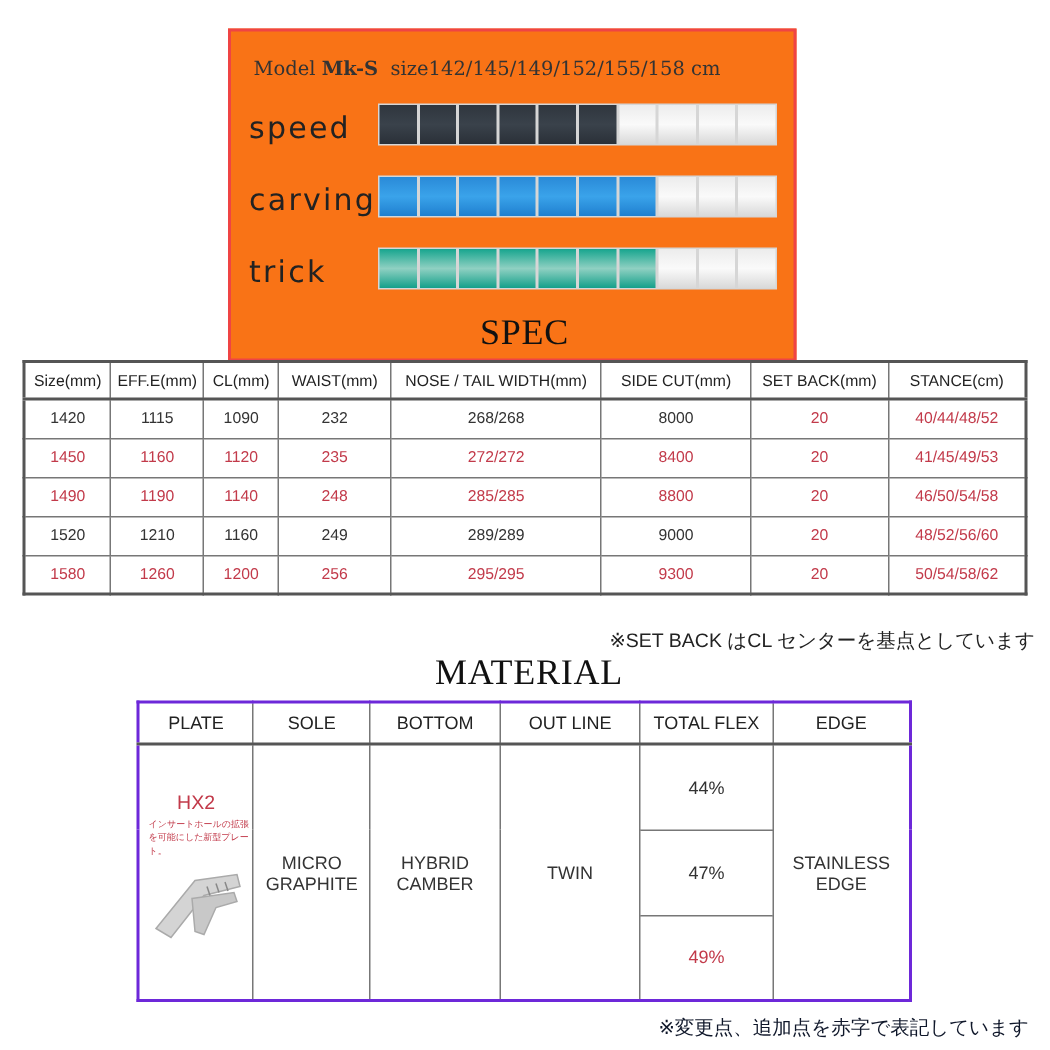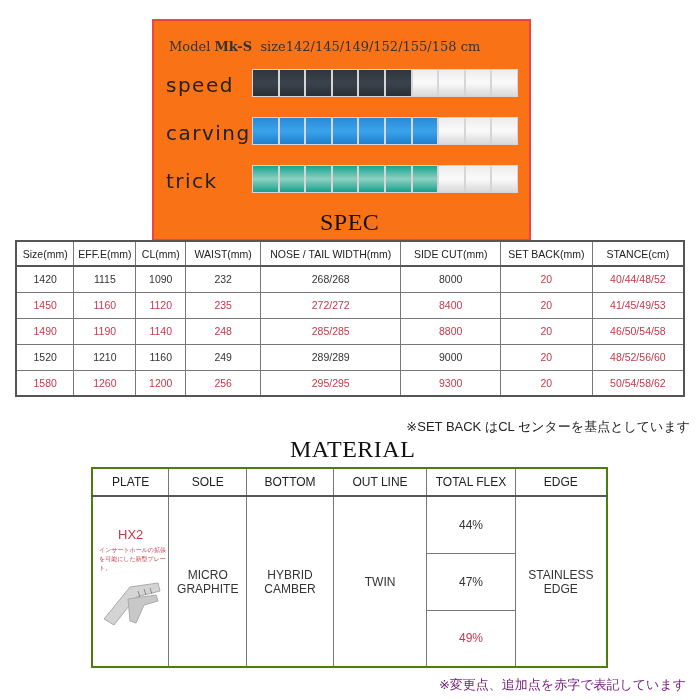--- a/index.html
+++ b/index.html
@@ -21,30 +21,30 @@
 
   .h-title { position: absolute; font-size: 24px; color: #111; letter-spacing: 0.5px; font-family: Liberation Serif, serif; }
   table { border-collapse: collapse; position: absolute; }
   .spec { left: 15px; top: 240px; width: 670px; border: 2px solid #555; }
   .spec th, .spec td { border: 1px solid #777; text-align: center; font-weight: normal; font-size: 10.5px; height: 26px; padding: 0; }
   .spec th { color: #222; height: 25px; border-radius: 12px; }
   .spec td { color: #333; }
   .spec tr.hdr { border-bottom: 2px solid #555; }
   .red { color: #c23a4a !important; }
   .note1 { position: absolute; right: 10px; top: 418px; font-size: 13px; color: #222; }
-  .mat { left: 91px; top: 467px; width: 517px; border: 2px solid #4d7c0f; }
+  .mat { left: 91px; top: 467px; width: 517px; border: 2px solid #6d28d9; }
   .mat th, .mat td { border: 1px solid #777; text-align: center; font-weight: normal; font-size: 12px; color: #333; padding: 0; }
   .mat th { height: 28px; color: #222; }
   .mat tr.hdr { border-bottom: 2px solid #555; }
   .flex-cell { height: 57px; }
   .plate-cell { position: relative; vertical-align: top; }
   .plate-name { font-size: 13px; margin-top: 30px; }
   .plate-desc { font-size: 6px; color: #c23a4a; text-align: left; padding: 4px 2px 0 6px; line-height: 9px; }
   .plate-img { margin: 6px auto 0; display: block; }
-  .note2 { position: absolute; right: 14px; top: 676px; font-size: 13px; color: #701a75; }
+  .note2 { position: absolute; right: 14px; top: 676px; font-size: 13px; color: #0f172a; }
 </style>
 </head>
 <body>
 
 <div class="rating-box">
   <div class="model-line">
     <span>Model</span>
     <b>Mk-S</b>&nbsp;
     <span>size142/145/149/152/155/158 cm</span>
   </div>

